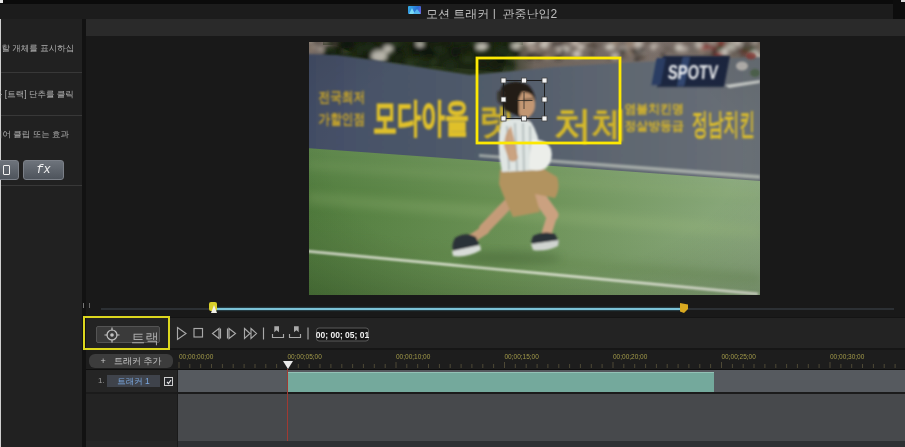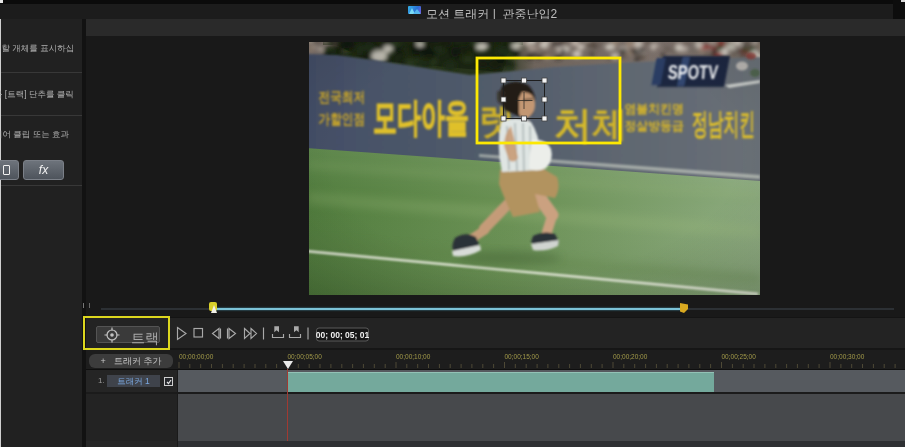--- a/index.html
+++ b/index.html
@@ -26,21 +26,21 @@
 <div class="abs" style="left:82px;top:19px;width:4px;height:428px;background:#121212"></div>
 <div class="abs" style="left:1px;top:72px;width:81px;height:1px;background:#383838"></div>
 <div class="abs" style="left:1px;top:115px;width:81px;height:1px;background:#383838"></div>
 <div class="abs" style="left:1px;top:185px;width:81px;height:1px;background:#383838"></div>
 <div class="abs" style="left:-7px;top:43px;font-size:8.5px;color:#b2b2b2;white-space:nowrap">적할 개체를 표시하십</div>
 <div class="abs" style="left:-6px;top:89px;font-size:8.5px;color:#b2b2b2;white-space:nowrap">음 [트랙] 단추를 클릭</div>
 <div class="abs" style="left:-6px;top:129px;font-size:8.5px;color:#b2b2b2;white-space:nowrap">디어 클립 또는 효과</div>
 <div class="abs" style="left:-12px;top:160px;width:31px;height:20px;border-radius:3px;background:linear-gradient(#6d737b,#4e545c);border:1px solid #7b8088;">
     <div class="abs" style="left:14px;top:4px;width:7px;height:10px;border:1.5px solid #f0f0f0;border-radius:1px"></div>
   </div>
-<div class="abs" style="left:23px;top:160px;width:41px;height:20px;border-radius:3px;background:linear-gradient(#6d737b,#4e545c);border:1px solid #7b8088;color:#f2f2f2;font-size:12px;text-align:center;line-height:18px;font-family:Liberation Sans, sans-serif;font-style:italic">fx</div>
+<div class="abs" style="left:23px;top:160px;width:41px;height:20px;border-radius:3px;background:linear-gradient(#6d737b,#4e545c);border:1px solid #7b8088;color:#f2f2f2;font-size:12px;text-align:center;line-height:18px;font-family:Liberation Mono, monospace;font-style:italic">fx</div>
 
 <div class="abs" style="left:86px;top:19px;width:819px;height:17px;background:#2a2a2a"></div>
 <div class="abs" style="left:86px;top:36px;width:819px;height:281px;background:#191919"></div>
 
 <div class="abs" style="left:309px;top:42px;width:451px;height:253px;background:#555;overflow:hidden"><svg width="451" height="253" viewBox="0 0 451 253">
 <defs>
 <filter id="b1" x="-30%" y="-30%" width="160%" height="160%">
           <feGaussianBlur stdDeviation="1.1"></feGaussianBlur>
         </filter>
 <filter id="b2" x="-30%" y="-30%" width="160%" height="160%">

